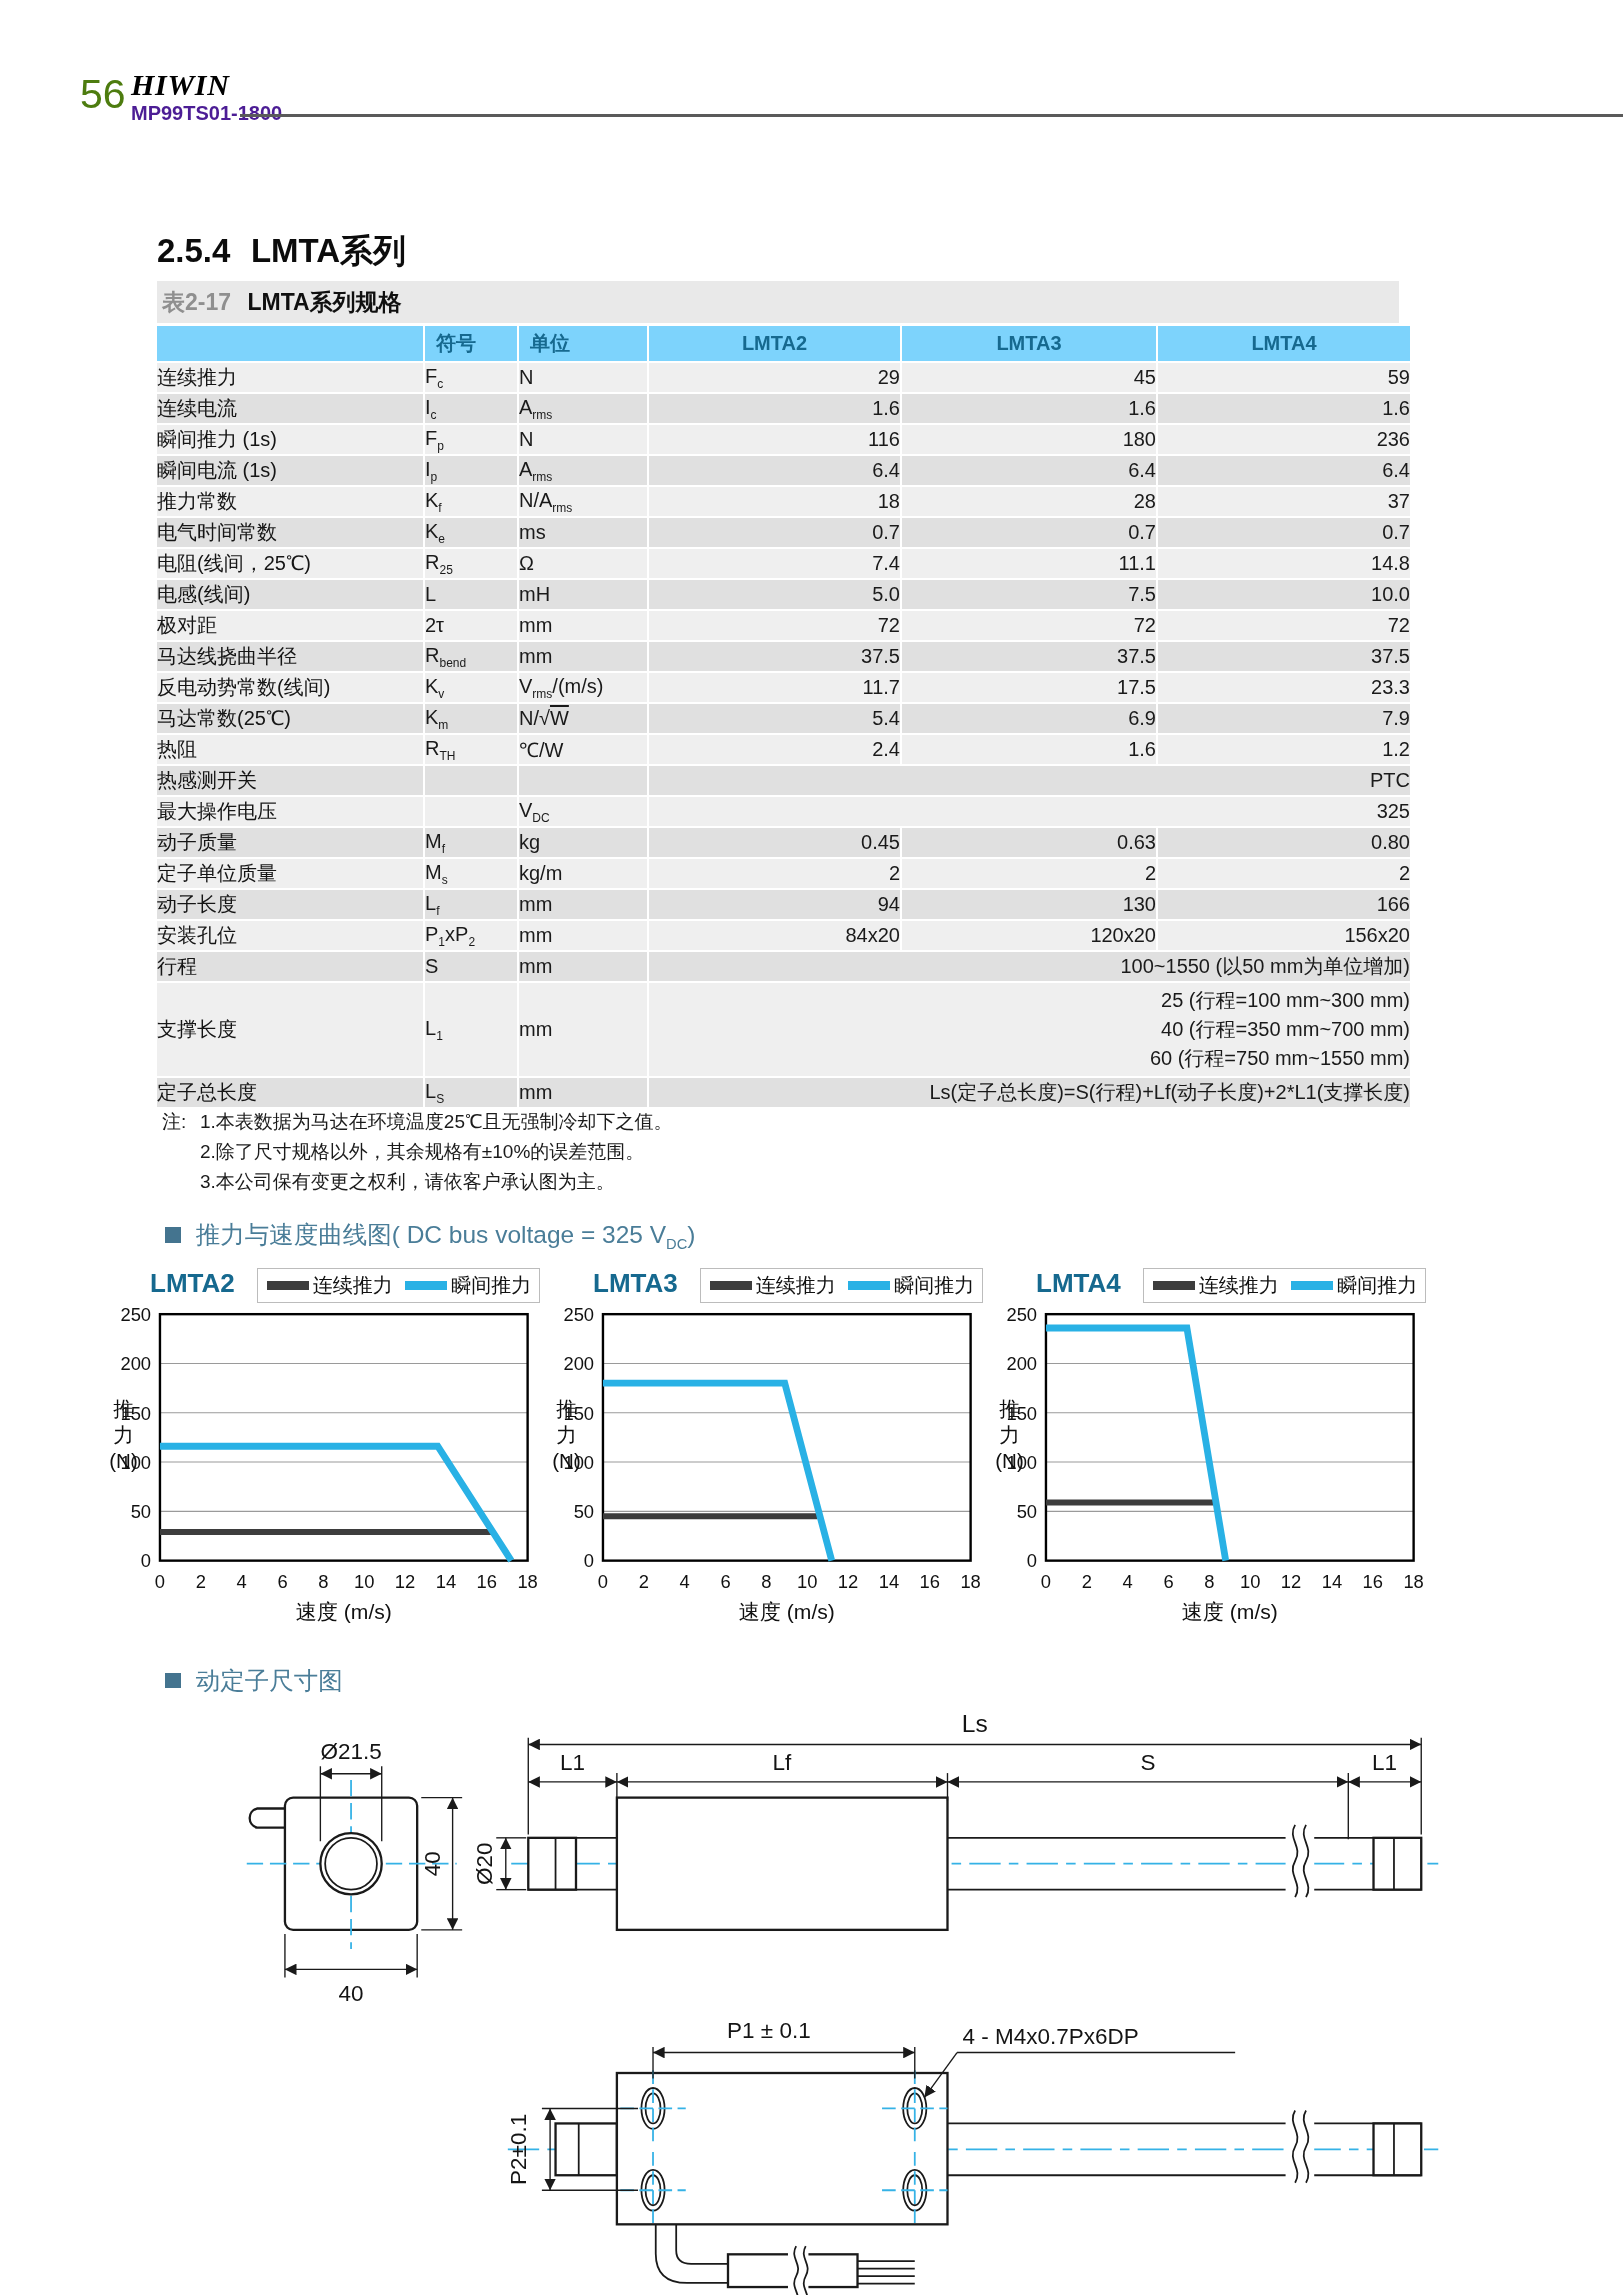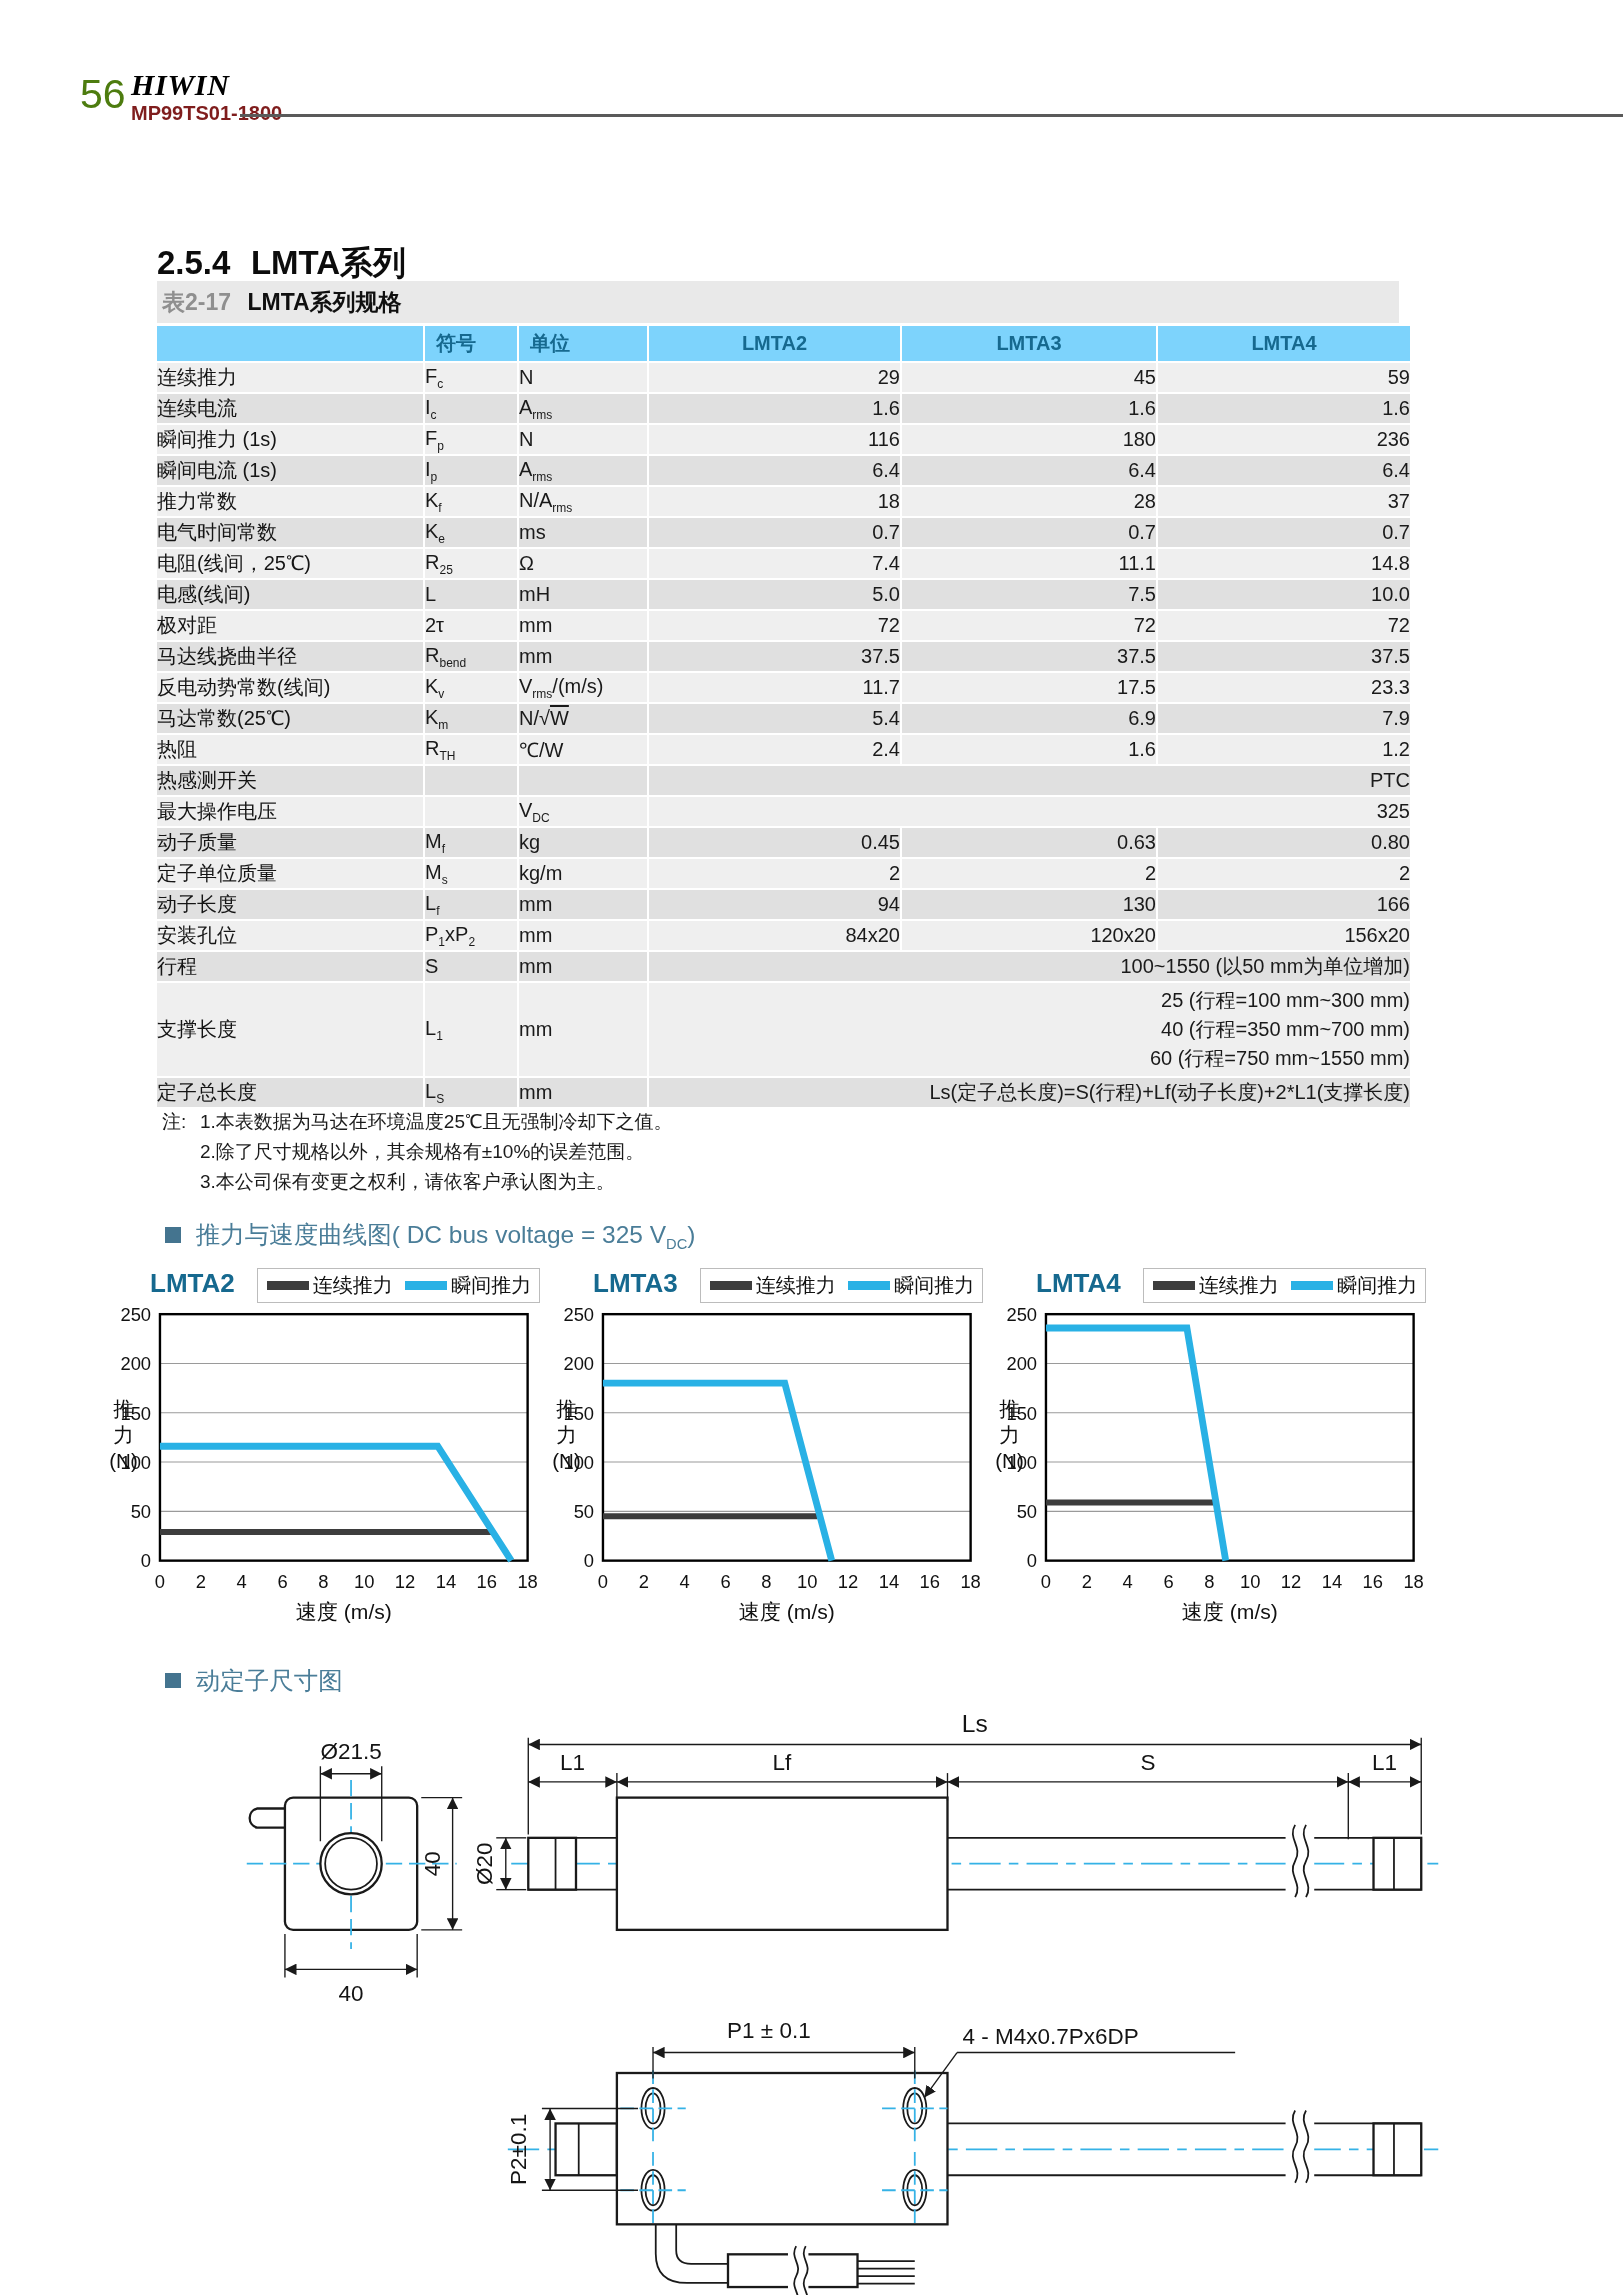--- a/index.html
+++ b/index.html
@@ -3,24 +3,24 @@
 <meta charset="utf-8">
 <style>
   html,body{margin:0;padding:0;background:#fff;}
   .page{position:relative;width:1623px;height:2295px;background:#fff;overflow:hidden;
         font-family:"Liberation Sans",sans-serif;color:#1a1a1a;}
 
   
   .page-num{position:absolute;left:80px;top:71px;font-size:41px;color:#4d7c0f;}
   .brand{position:absolute;left:131px;top:68px;font-family:"Liberation Serif",serif;
          font-style:italic;font-weight:bold;font-size:30px;color:#000;letter-spacing:0.7px;}
-  .doc-code{position:absolute;left:131px;top:102px;font-size:20px;font-weight:bold;color:#7f1d1d;}
+  .doc-code{position:absolute;left:131px;top:102px;font-size:20px;font-weight:bold;color:#4c1d95;}
   .header-rule{position:absolute;left:240px;right:0;top:114px;height:3.4px;background:#5a5a5a;}
 
-  .section-title{position:absolute;left:157px;top:229px;font-size:33px;font-weight:bold;color:#0c0c0c;margin-top:12px;}
+  .section-title{position:absolute;left:157px;top:229px;font-size:33px;font-weight:bold;color:#0c0c0c;}
   .section-title .num{margin-right:20.5px;}
 
   
   .table-block{position:absolute;left:157px;top:281px;width:1242px;}
   .table-caption{height:42px;background:#e9e9e9;display:flex;align-items:center;
                  padding-left:5px;font-size:23px;font-weight:bold;}
   .cap-label{color:#8f8f8f;margin-right:16.4px;}
   .cap-title{color:#101010;}
   table.spec{border-collapse:separate;border-spacing:2px;table-layout:fixed;
              width:1256px;margin-left:-2px;margin-top:1.4px;}

